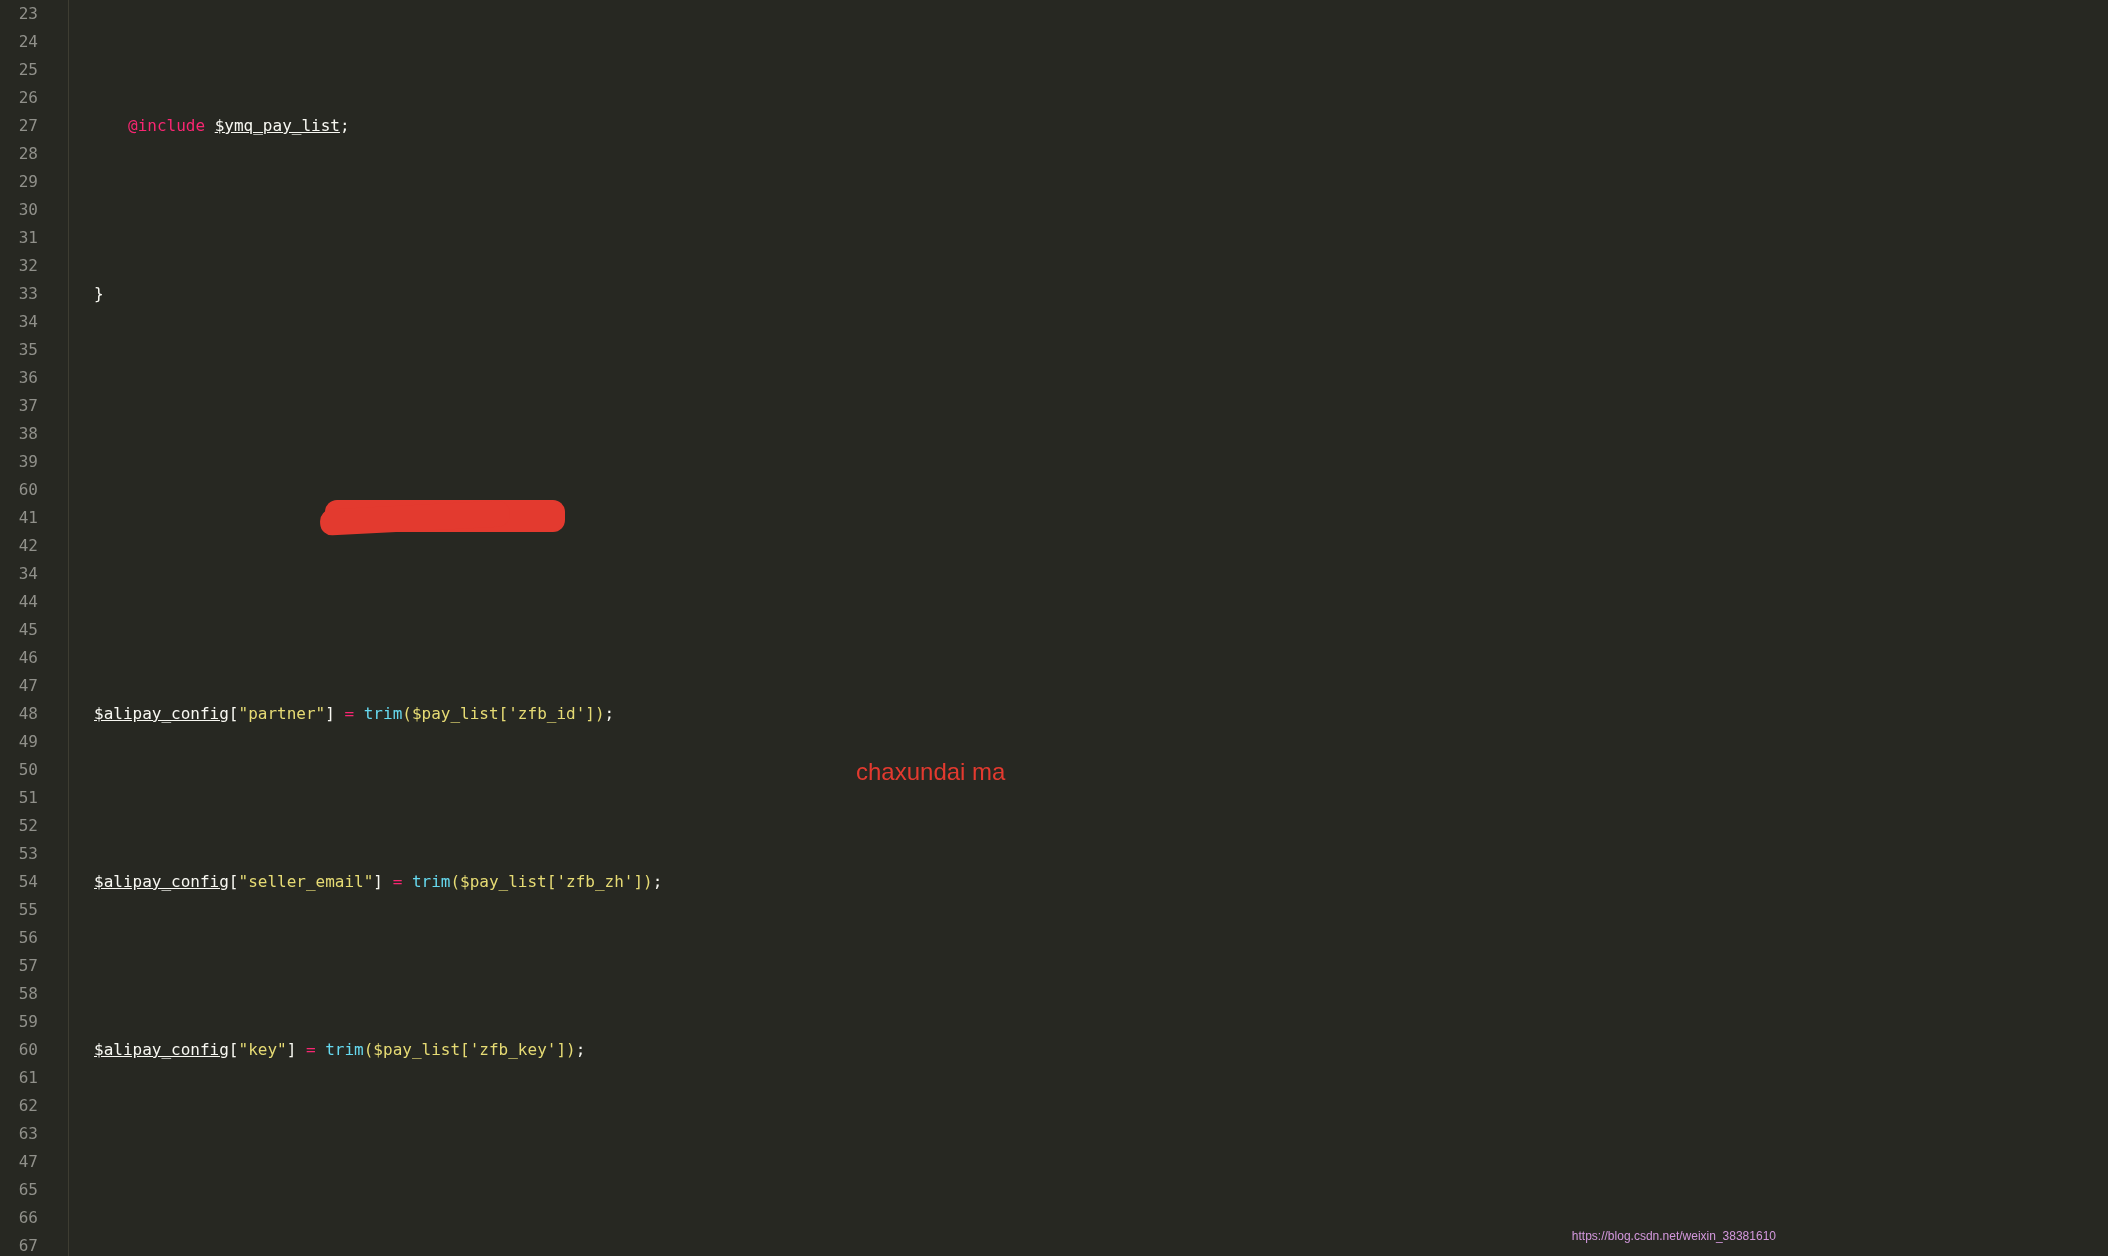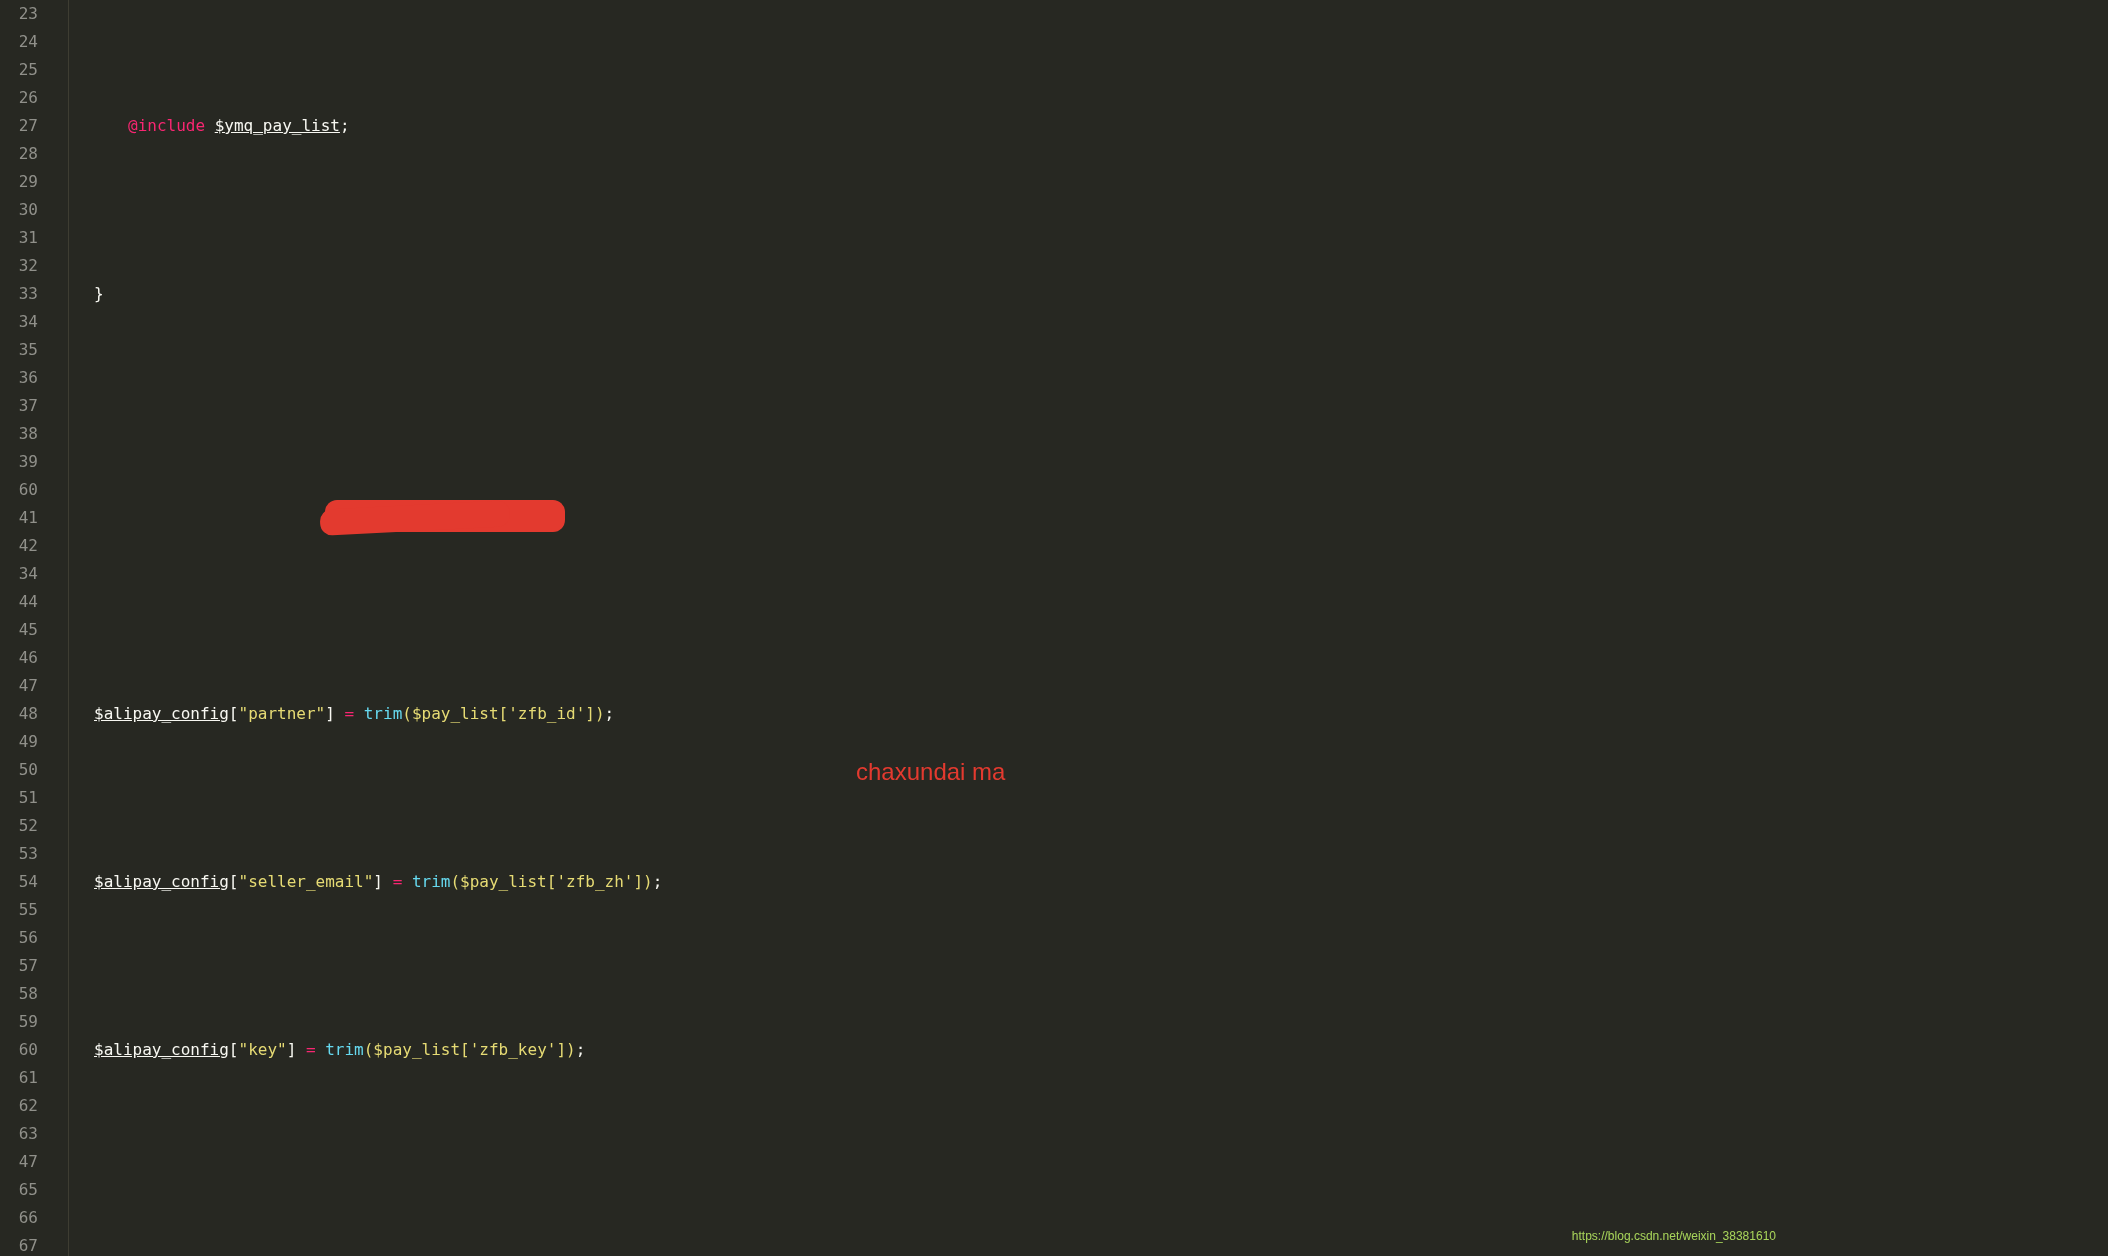--- a/index.html
+++ b/index.html
@@ -9,21 +9,21 @@
   .code{position:relative;flex:1;padding-left:12px;white-space:pre;}
   .code .line{height:28px;display:block;}
   .p  {color:#f8f8f2;} 
   .kw {color:#f92672;} 
   .fn {color:#66d9ef;} 
   .str{color:#e6db74;} 
   .va {color:#f8f8f2;text-decoration:underline;}
   .vert{position:absolute;top:0;bottom:0;width:1px;background:#3e3d32;}
   .redact{position:absolute;background:#e33a2f;border-radius:12px;}
   .annot{position:absolute;color:#e33a2f;font-family:-apple-system,Helvetica,Arial,sans-serif;font-size:24px;text-align:right;}
-  .watermark{position:absolute;right:8px;bottom:6px;color:#bef264;font-family:-apple-system,Helvetica,Arial,sans-serif;font-size:12px;opacity:.85;}
+  .watermark{position:absolute;right:8px;bottom:6px;color:#f0abfc;font-family:-apple-system,Helvetica,Arial,sans-serif;font-size:12px;opacity:.85;}
   .ind1{display:inline-block;width:34px;}
   .ind2{display:inline-block;width:68px;}
 </style>
 </head>
 <body>
 
 <div class="editor">
 
   <div class="gutter">
       <div>23</div>

